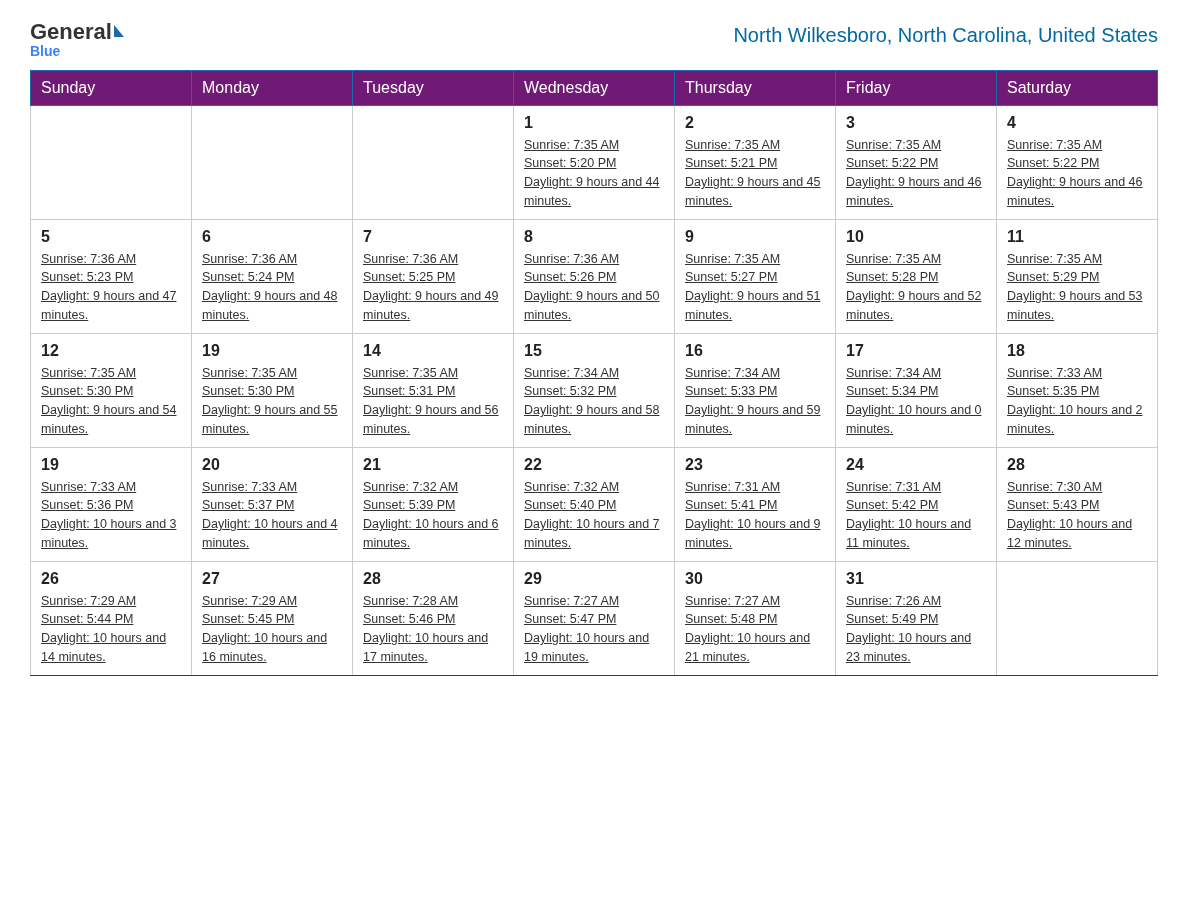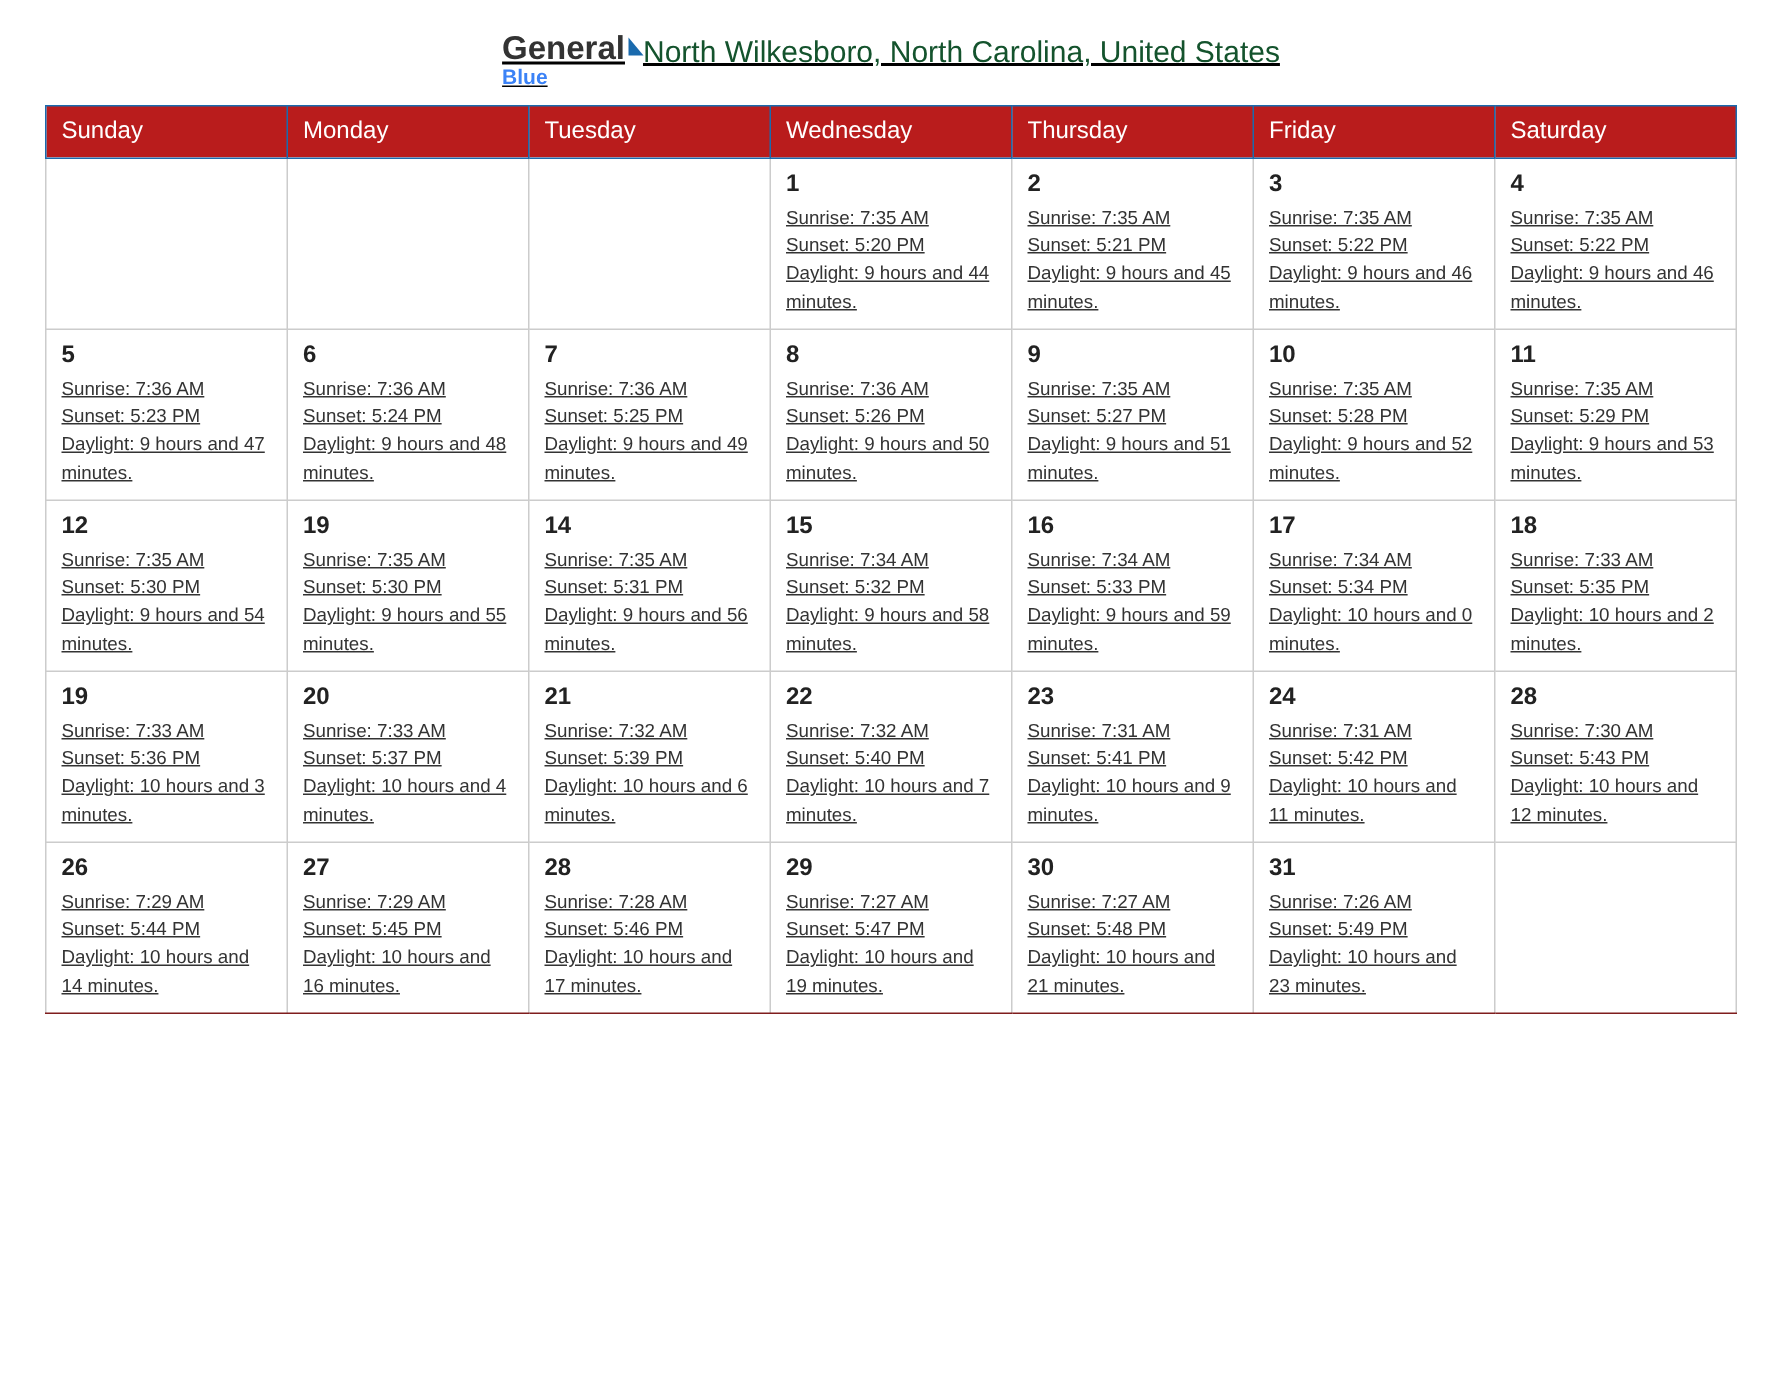--- a/index.html
+++ b/index.html
@@ -5,24 +5,23 @@
     * { box-sizing: border-box; margin: 0; padding: 0; }
     body {
       font-family: Arial, sans-serif;
       background: #fff;
       padding: 20px 30px;
       width: 1188px;
       min-height: 918px;
     }
     .header {
       display: flex;
-      justify-content: center;
+      justify-content: space-between;
       align-items: flex-start;
       margin-bottom: 8px;
-      text-decoration: underline;
     }
     .logo {
       display: flex;
       align-items: center;
       gap: 0;
     }
     .logo-text-general {
       font-size: 22px;
       font-weight: bold;
       color: #333;
@@ -46,30 +45,30 @@
       text-align: right;
     }
     .month-title {
       font-size: 48px;
       font-weight: bold;
       color: #222;
       line-height: 1.1;
     }
     .location-title {
       font-size: 20px;
-      color: #14532d;
+      color: #0369a1;
       margin-top: 4px;
     }
     .calendar {
       width: 100%;
       border-collapse: collapse;
       margin-top: 10px;
     }
     .calendar th {
-      background-color: #b91c1c;
+      background-color: #701a75;
       color: #fff;
       text-align: left;
       padding: 8px 10px;
       font-size: 16px;
       font-weight: normal;
       border: 1px solid #1a6aad;
     }
     .calendar td {
       vertical-align: top;
       padding: 8px 10px;

